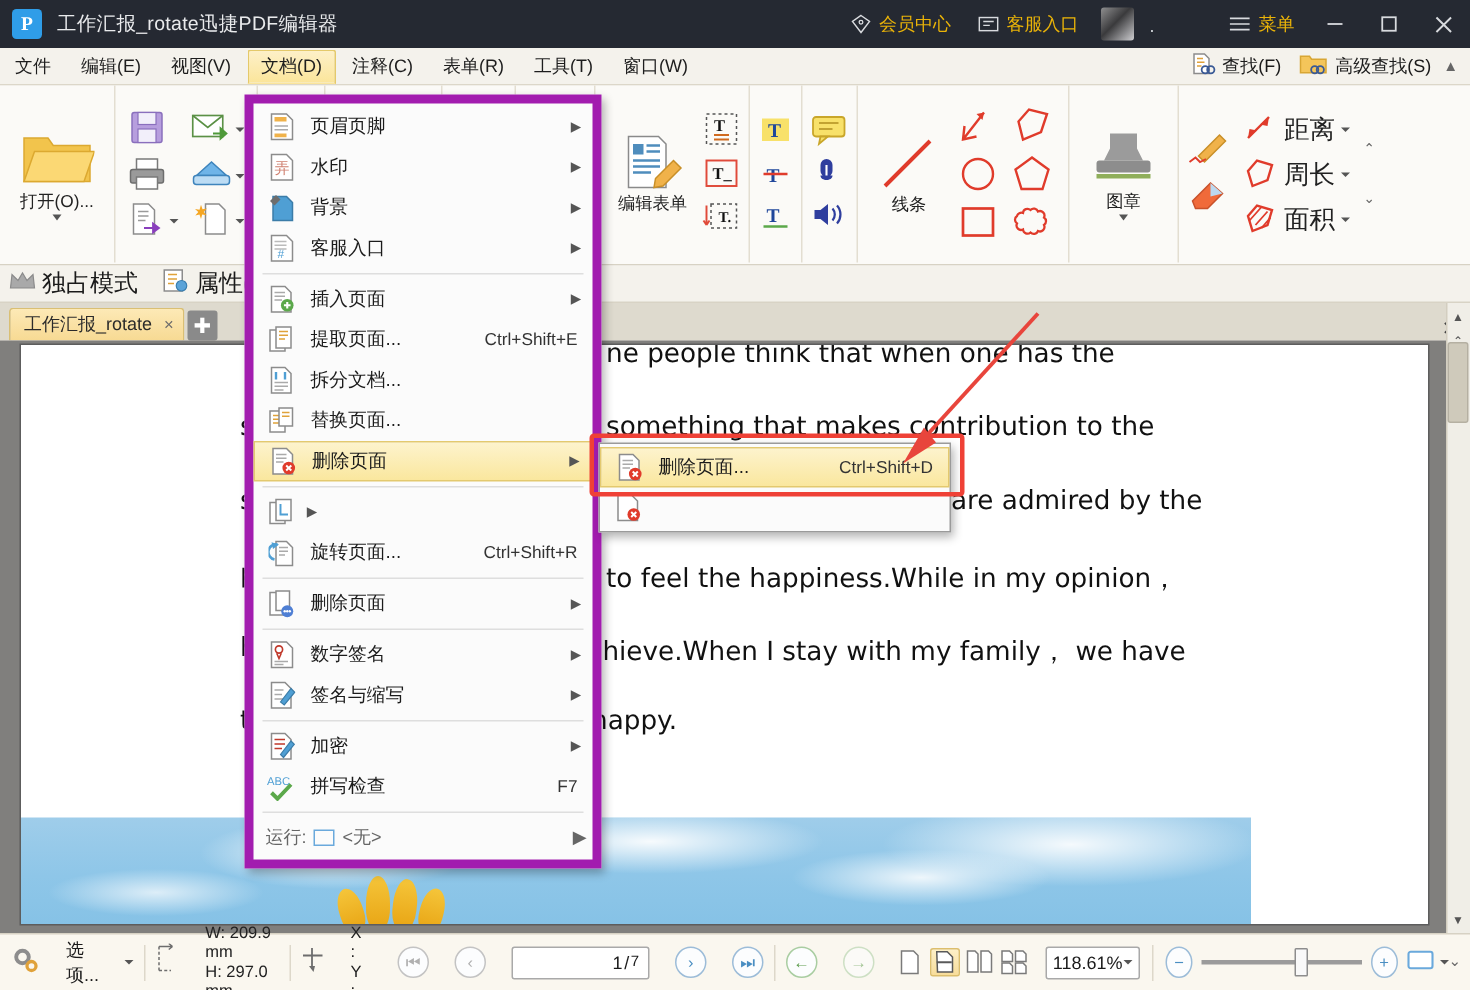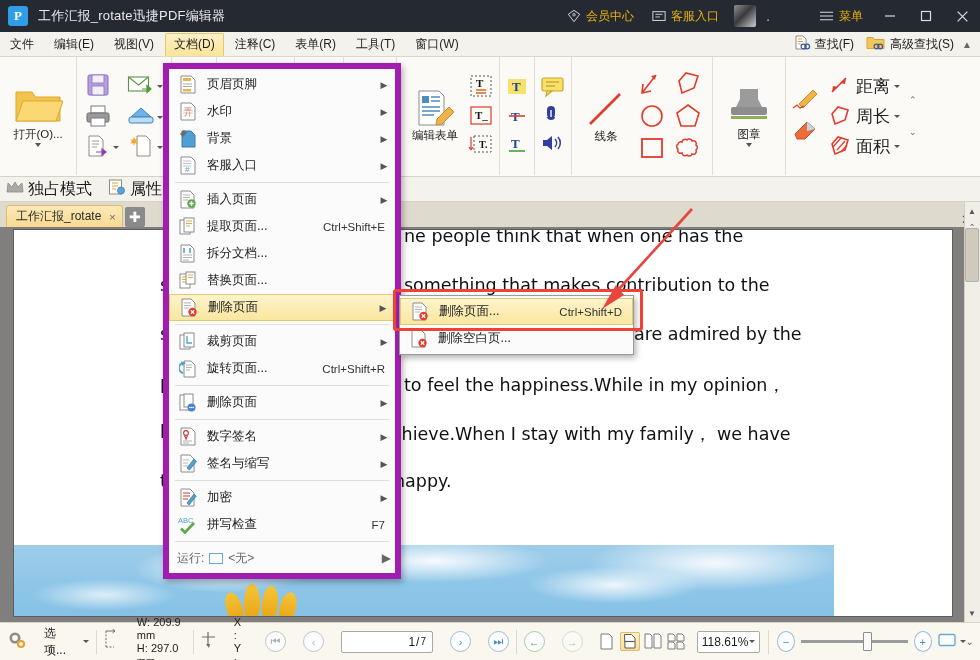--- a/index.html
+++ b/index.html
@@ -769,21 +769,20 @@
     <div class="msep"></div>
 
     <div class="mrow">
       <span class="mi">
           <svg width="18" height="19" viewBox="0 0 18 19">
             <rect x="1" y="3" width="10" height="14" fill="#fff" stroke="#8c8c8c" stroke-width="1"></rect>
             <rect x="5" y="1" width="10" height="14" fill="#fff" stroke="#8c8c8c" stroke-width="1"></rect>
             <path d="M8 4v7h5" fill="none" stroke="#4f9fd4" stroke-width="1.3"></path>
           </svg>
         </span>
-      <span class="mtxt">裁剪页面</span>
       <span class="marr">▶</span>
     </div>
 
     <div class="mrow">
       <span class="mi">
           <svg width="18" height="19" viewBox="0 0 18 19">
             <path d="M5 2h7l4 4v12H5z" fill="#fff" stroke="#8c8c8c" stroke-width="1"></path>
             <path d="M7 6h6M7 8.5h6M7 11h4" stroke="#aaa" stroke-width=".9"></path>
             <path d="M4 14A5 5 0 0 1 6 4" fill="none" stroke="#4f9fd4" stroke-width="1.8"></path>
             <path d="M2 2.5 7 4 3 7z" fill="#4f9fd4"></path>
@@ -886,21 +885,20 @@
       <span class="mkey">Ctrl+Shift+D</span>
     </div>
     <div class="mrow">
       <span class="mi">
           <svg width="18" height="19" viewBox="0 0 18 19">
             <path d="M2 1h9l4 4v13H2z" fill="#fff" stroke="#8c8c8c" stroke-width="1"></path>
             <circle cx="12.5" cy="14" r="4.2" fill="#e03b2b"></circle>
             <path d="M10.8 12.3l3.4 3.4M14.2 12.3l-3.4 3.4" stroke="#fff" stroke-width="1.3"></path>
           </svg>
         </span>
-      <span class="mtxt">删除空白页...</span>
     </div>
   </div>
   <div class="redbox"></div>
   <svg class="arrowann" viewBox="0 0 120 115">
     <path d="M112 4 28 96" stroke="#e8453c" stroke-width="2.6" fill="none"></path>
     <path d="M22 104 44 90 36 80z" fill="#e8453c"></path>
   </svg>
 
   <div class="statusbar">
     <div class="sb-group">

